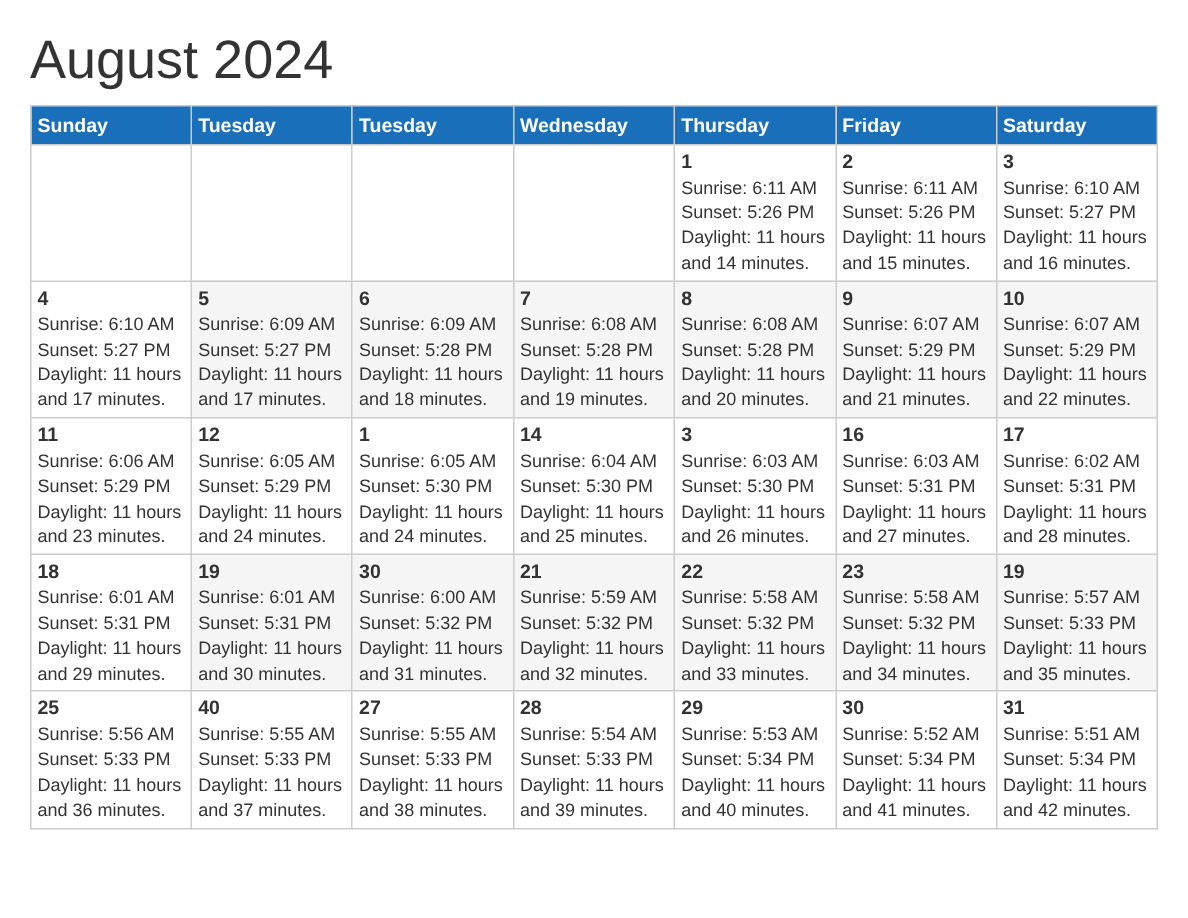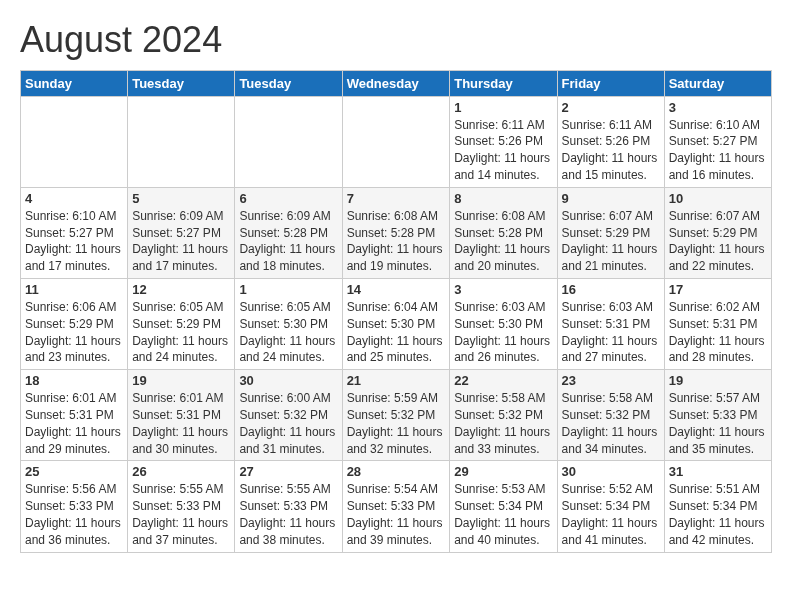--- a/index.html
+++ b/index.html
@@ -220,21 +220,21 @@
           <span class="day-number">19</span>
           <div class="day-info">Sunrise: 5:57 AM<br>Sunset: 5:33 PM<br>Daylight: 11 hours and 35 minutes.</div>
         </td>
       </tr>
       <tr>
         <td>
           <span class="day-number">25</span>
           <div class="day-info">Sunrise: 5:56 AM<br>Sunset: 5:33 PM<br>Daylight: 11 hours and 36 minutes.</div>
         </td>
         <td>
-          <span class="day-number">26</span>
+          <span class="day-number">40</span>
           <div class="day-info">Sunrise: 5:55 AM<br>Sunset: 5:33 PM<br>Daylight: 11 hours and 37 minutes.</div>
         </td>
         <td>
           <span class="day-number">27</span>
           <div class="day-info">Sunrise: 5:55 AM<br>Sunset: 5:33 PM<br>Daylight: 11 hours and 38 minutes.</div>
         </td>
         <td>
           <span class="day-number">28</span>
           <div class="day-info">Sunrise: 5:54 AM<br>Sunset: 5:33 PM<br>Daylight: 11 hours and 39 minutes.</div>
         </td>

